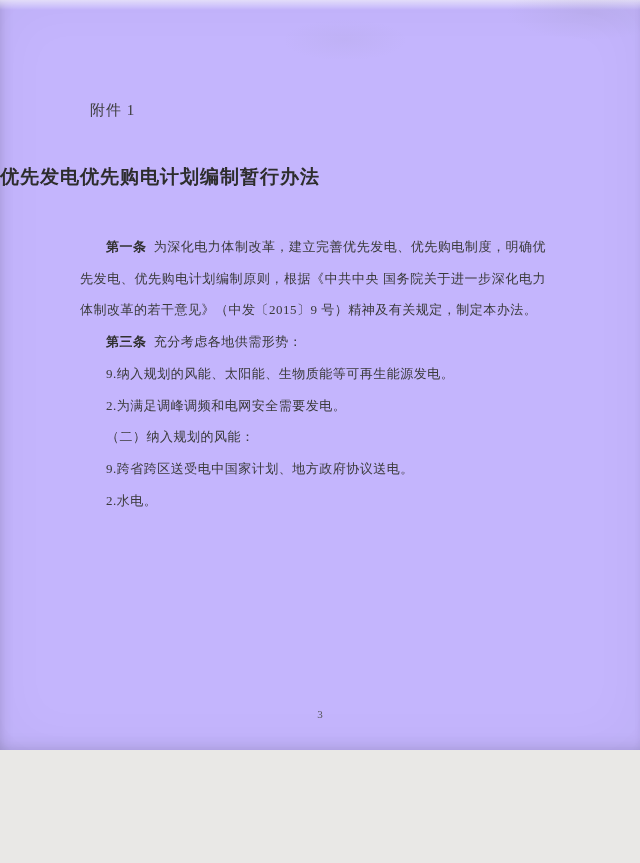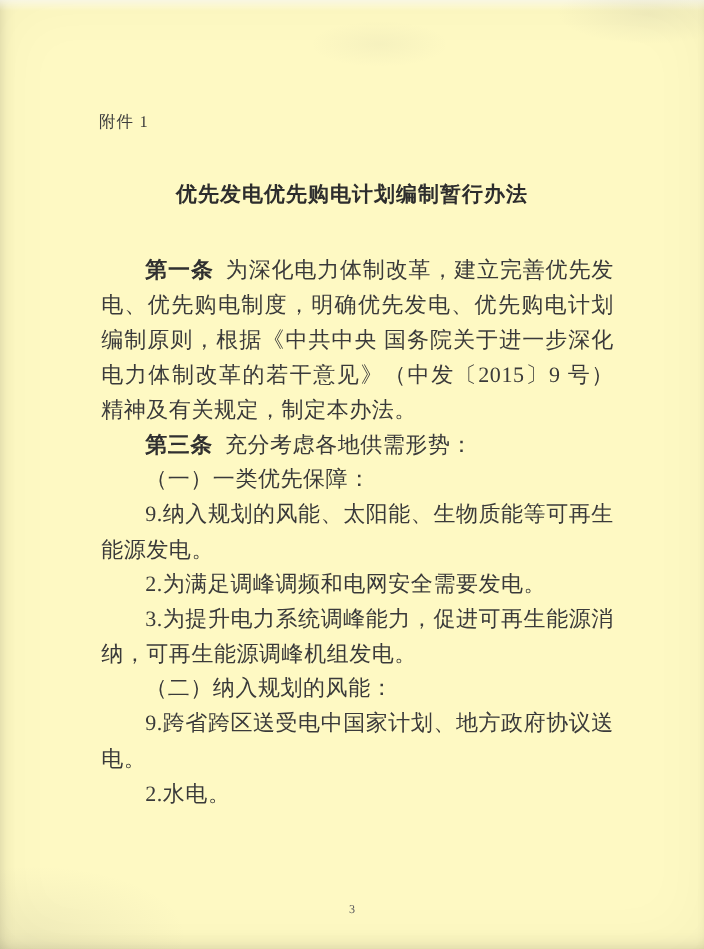--- a/index.html
+++ b/index.html
@@ -3,23 +3,23 @@
 <meta charset="utf-8">
 <style>
   html, body {
     margin: 0;
     padding: 0;
     background: #e9e8e6;
   }
   .page {
     position: relative;
     width: 640px;
-    height: 863px;
+    height: 750px;
     margin: 0 auto;
-    background: #fef9c3;
+    background: #c4b5fd;
     overflow: hidden;
     font-family: "Liberation Serif", "DejaVu Serif", serif;
     color: #3a3a3a;
     box-shadow:
       inset 0 0 60px rgba(0,0,0,0.035),
       inset 10px 0 16px -12px rgba(0,0,0,0.18),
       inset -6px 0 12px -10px rgba(0,0,0,0.08),
       inset 0 -12px 18px -12px rgba(0,0,0,0.16),
       inset 0 8px 10px -10px rgba(0,0,0,0.08);
   }
@@ -42,32 +42,31 @@
     font-size: 15px;
     letter-spacing: 1px;
     color: #3d3d3d;
   }
   .title {
     position: absolute;
     left: 0;
     right: 0;
     top: 164px;
     margin: 0;
-    text-align: center;
     font-size: 19px;
     font-weight: 700;
     letter-spacing: 1px;
     color: #2d2d2d;
   }
   .body-text {
     position: absolute;
-    left: 92px;
+    left: 80px;
     top: 231px;
     width: 466px;
-    font-size: 20px;
+    font-size: 13px;
     line-height: 31.7px;
     text-align: justify;
     text-justify: inter-ideograph;
     letter-spacing: 0.5px;
   }
   .para {
     margin: 0;
     text-indent: 2em;
   }
   .term {
@@ -93,24 +92,22 @@
 
 <div class="page">
 
   <div class="attachment">附件 1</div>
 
   <h1 class="title">优先发电优先购电计划编制暂行办法</h1>
 
   <div class="body-text">
     <p class="para"><span class="term">第一条</span><span>为深化电力体制改革，建立完善优先发电、优先购电制度，明确优先发电、优先购电计划编制原则，根据《中共中央 国务院关于进一步深化电力体制改革的若干意见》（中发〔2015〕9 号）精神及有关规定，制定本办法。</span></p>
     <p class="para"><span class="term">第三条</span><span>充分考虑各地供需形势：</span></p>
-    <p class="para"><span>（一）一类优先保障：</span></p>
     <p class="para"><span>9.纳入规划的风能、太阳能、生物质能等可再生能源发电。</span></p>
     <p class="para"><span>2.为满足调峰调频和电网安全需要发电。</span></p>
-    <p class="para"><span>3.为提升电力系统调峰能力，促进可再生能源消纳，可再生能源调峰机组发电。</span></p>
     <p class="para"><span>（二）纳入规划的风能：</span></p>
     <p class="para"><span>9.跨省跨区送受电中国家计划、地方政府协议送电。</span></p>
     <p class="para"><span>2.水电。</span></p>
   </div>
 
   <div class="pagenum">3</div>
 
 </div>
 
 </body></html>

